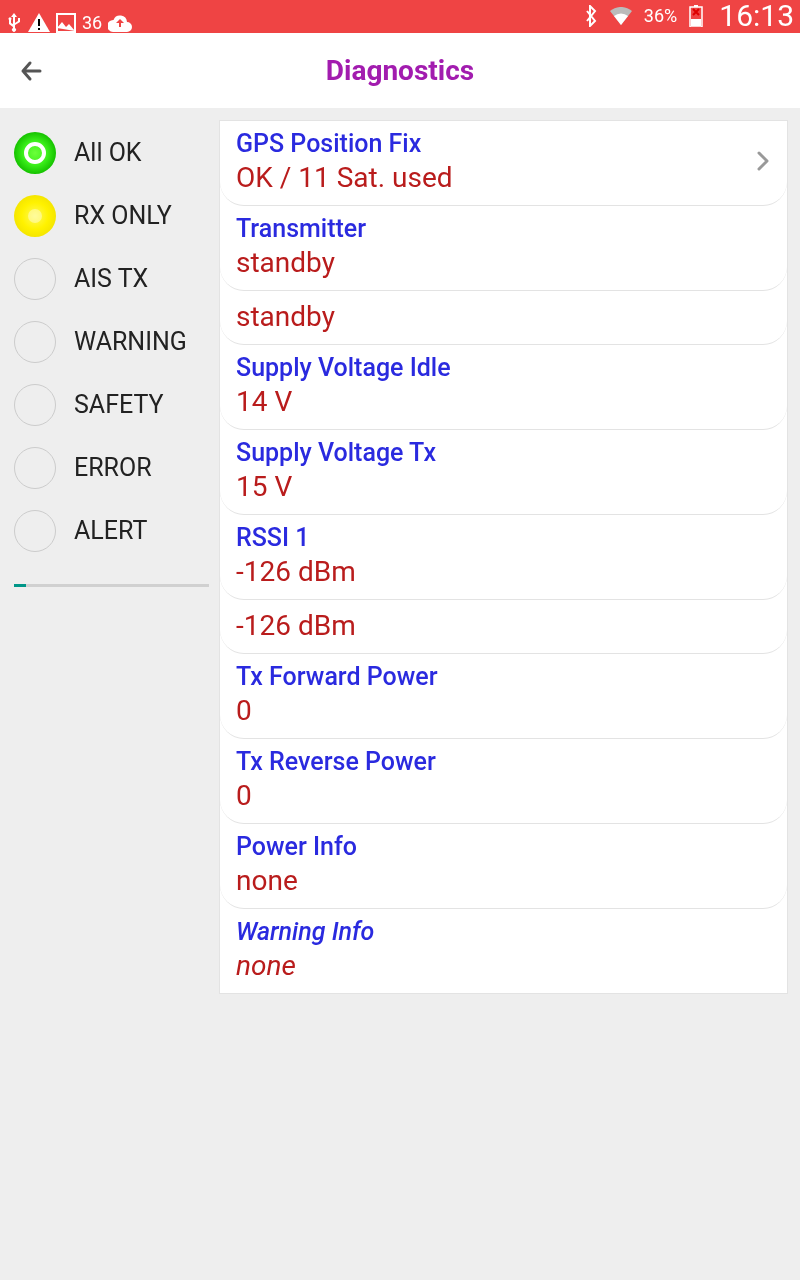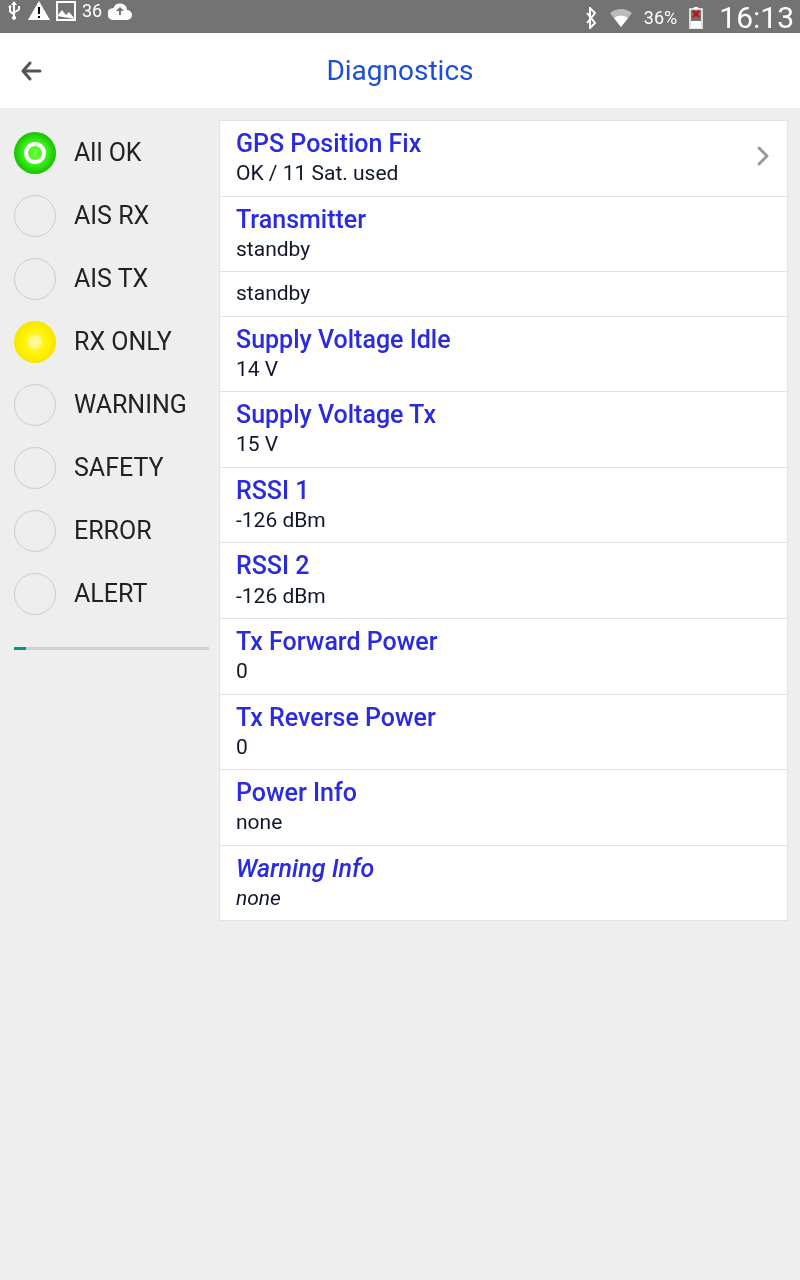--- a/index.html
+++ b/index.html
@@ -1,41 +1,41 @@
 <!DOCTYPE html>
 <html><head>
 <meta charset="utf-8">
 <style>
   * { box-sizing: border-box; margin: 0; padding: 0; }
   html, body { width: 800px; height: 1280px; font-family: -apple-system, Roboto, "Helvetica Neue", Arial, sans-serif; background: #eeeeee; overflow: hidden; }
-  .statusbar { background: #737373; color: #fff; height: 33px; display: flex; align-items: flex-start; justify-content: space-between; padding: 0 6px; font-size: 18px; }
+  .statusbar { background: #ef4444; color: #fff; height: 33px; display: flex; align-items: flex-end; justify-content: space-between; padding: 0 6px; font-size: 18px; }
   .statusbar .left, .statusbar .right { display: flex; align-items: center; gap: 6px; }
   .statusbar .right { gap: 12px; }
   .statusbar svg { display: block; }
   .appbar { background: #fff; height: 76px; display: flex; align-items: center; padding: 0 16px; border-bottom: 1px solid #eee; }
   .appbar .back { width: 32px; height: 32px; display: flex; align-items: center; justify-content: center; }
-  .appbar .title { flex: 1; text-align: center; font-size: 28px; font-weight: 400; color: #1d4ed8; margin-right: 32px; }
+  .appbar .title { flex: 1; text-align: center; font-size: 28px; font-weight: 700; color: #a21caf; margin-right: 32px; }
   .content { display: flex; }
   .sidebar { width: 219px; padding: 12px 0 0 14px; }
   .status-item { display: flex; align-items: center; gap: 18px; height: 63px; }
   .status-item .label { font-size: 25px; color: #222; }
   .dot { width: 42px; height: 42px; border-radius: 50%; background: #eee; border: 1px solid #ccc; position: relative; flex: 0 0 42px; }
   .dot-green { background: radial-gradient(circle at 50% 50%, #6bff3a 0%, #3cf01b 40%, #16c300 70%, #0a9a00 100%); border: none; }
   .dot-green::after { content: ""; position: absolute; top: 10px; left: 10px; width: 22px; height: 22px; border-radius: 50%; border: 4px solid #fff; box-sizing: border-box; }
   .dot-yellow { background: radial-gradient(circle at 50% 50%, #fff95a 0%, #fff200 45%, #f5e600 70%, #e0cf00 100%); border: none; }
   .dot-yellow::after { content: ""; position: absolute; top: 14px; left: 14px; width: 14px; height: 14px; border-radius: 50%; background: #fff; opacity: 0.4; }
   .sidebar .hr { margin: 22px 10px 0 0; height: 3px; background: #d0d0d0; position: relative; }
   .sidebar .hr::before { content: ""; position: absolute; left: 0; top: 0; width: 12px; height: 3px; background: #009688; }
   .main { flex: 1; padding-top: 11px; padding-right: 12px; }
   .list { background: #fff; border: 1px solid #e3e3e3; }
-  .row { padding: 7px 16px 8px; border-bottom: 1px solid #e3e3e3; display: flex; align-items: center; }
+  .row { padding: 7px 16px 8px; border-bottom: 1px solid #e3e3e3; display: flex; align-items: center; border-radius: 24px; }
   .row:last-child { border-bottom: none; font-style: italic; }
   .row .texts { flex: 1; }
   .row .title-t { font-size: 25px; color: #2a2adf; font-weight: 500; line-height: 1.25; }
-  .row .sub { font-size: 21px; color: #0f172a; line-height: 1.35; }
+  .row .sub { font-size: 28px; color: #b91c1c; line-height: 1.35; }
   .row .chev { color: #888; }
 </style>
 </head>
 <body>
 
 <div class="statusbar">
   <div class="left">
     <span>
       <svg width="16" height="20" viewBox="0 0 16 20" fill="#fff">
           <path d="M8 0l3 4h-2v6l3-2V5h2v4l-5 3v3a2 2 0 1 1-2 0v-1l-4-3V7a1.5 1.5 0 1 1 2 0v3l2 1V4H5z"></path>
@@ -96,30 +96,26 @@
 </div>
 
 <div class="content">
   <div class="sidebar">
     <div id="sidebar-items">
         <div class="status-item">
           <div class="dot dot-green"></div>
           <span class="label">All OK</span>
         </div>
         <div class="status-item">
-          <div class="dot"></div>
-          <span class="label">AIS RX</span>
-        </div>
-        <div class="status-item">
-          <div class="dot"></div>
-          <span class="label">AIS TX</span>
-        </div>
-        <div class="status-item">
           <div class="dot dot-yellow"></div>
           <span class="label">RX ONLY</span>
+        </div>
+        <div class="status-item">
+          <div class="dot"></div>
+          <span class="label">AIS TX</span>
         </div>
         <div class="status-item">
           <div class="dot"></div>
           <span class="label">WARNING</span>
         </div>
         <div class="status-item">
           <div class="dot"></div>
           <span class="label">SAFETY</span>
         </div>
         <div class="status-item">
@@ -168,21 +164,20 @@
           </div>
         </div>
         <div class="row">
           <div class="texts">
             <div class="title-t">RSSI 1</div>
             <div class="sub">-126 dBm</div>
           </div>
         </div>
         <div class="row">
           <div class="texts">
-            <div class="title-t">RSSI 2</div>
             <div class="sub">-126 dBm</div>
           </div>
         </div>
         <div class="row">
           <div class="texts">
             <div class="title-t">Tx Forward Power</div>
             <div class="sub">0</div>
           </div>
         </div>
         <div class="row">

